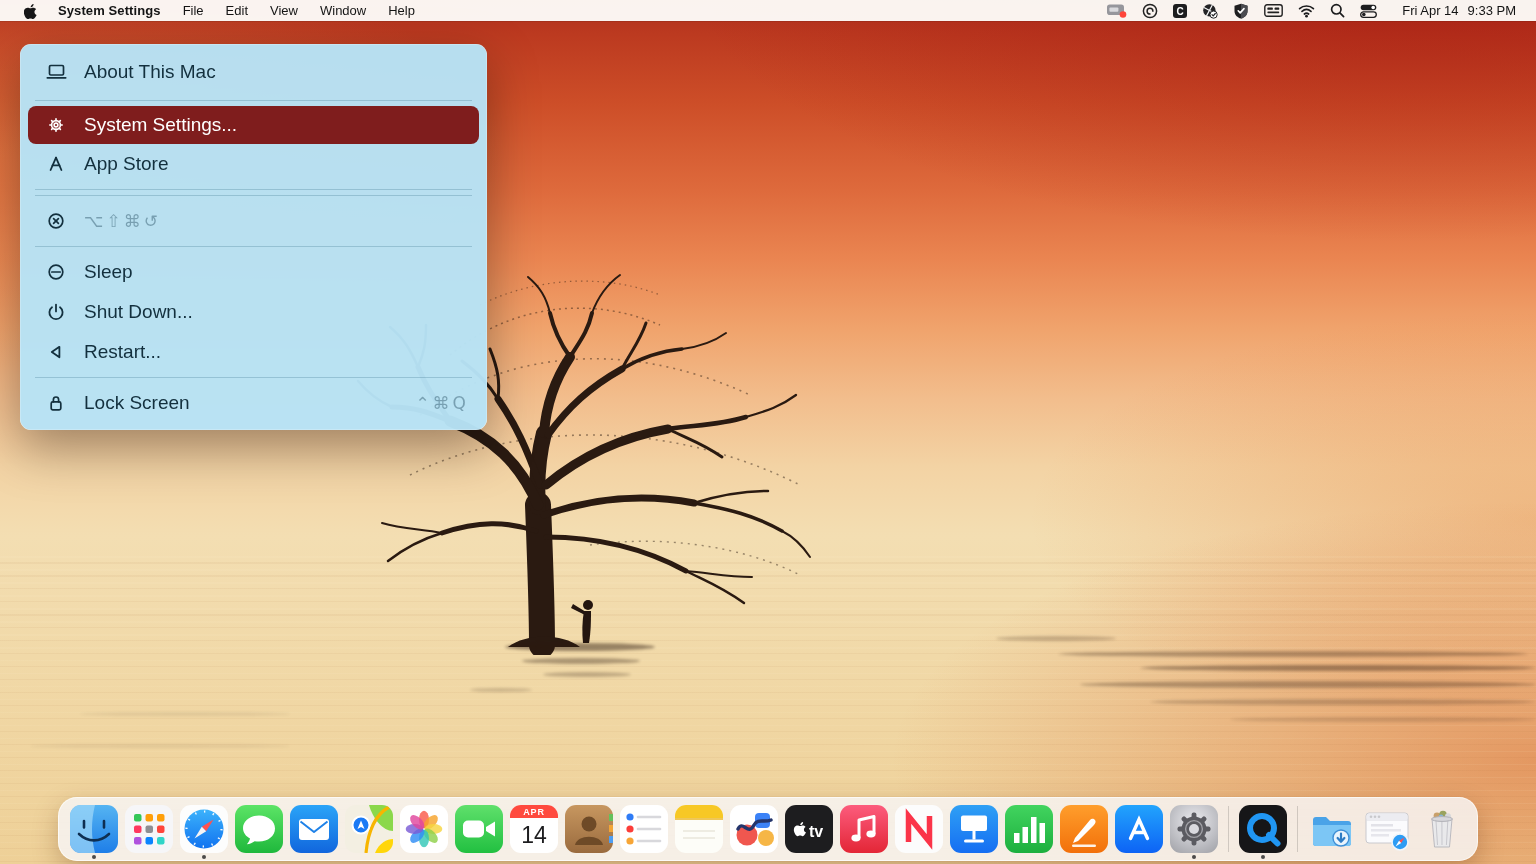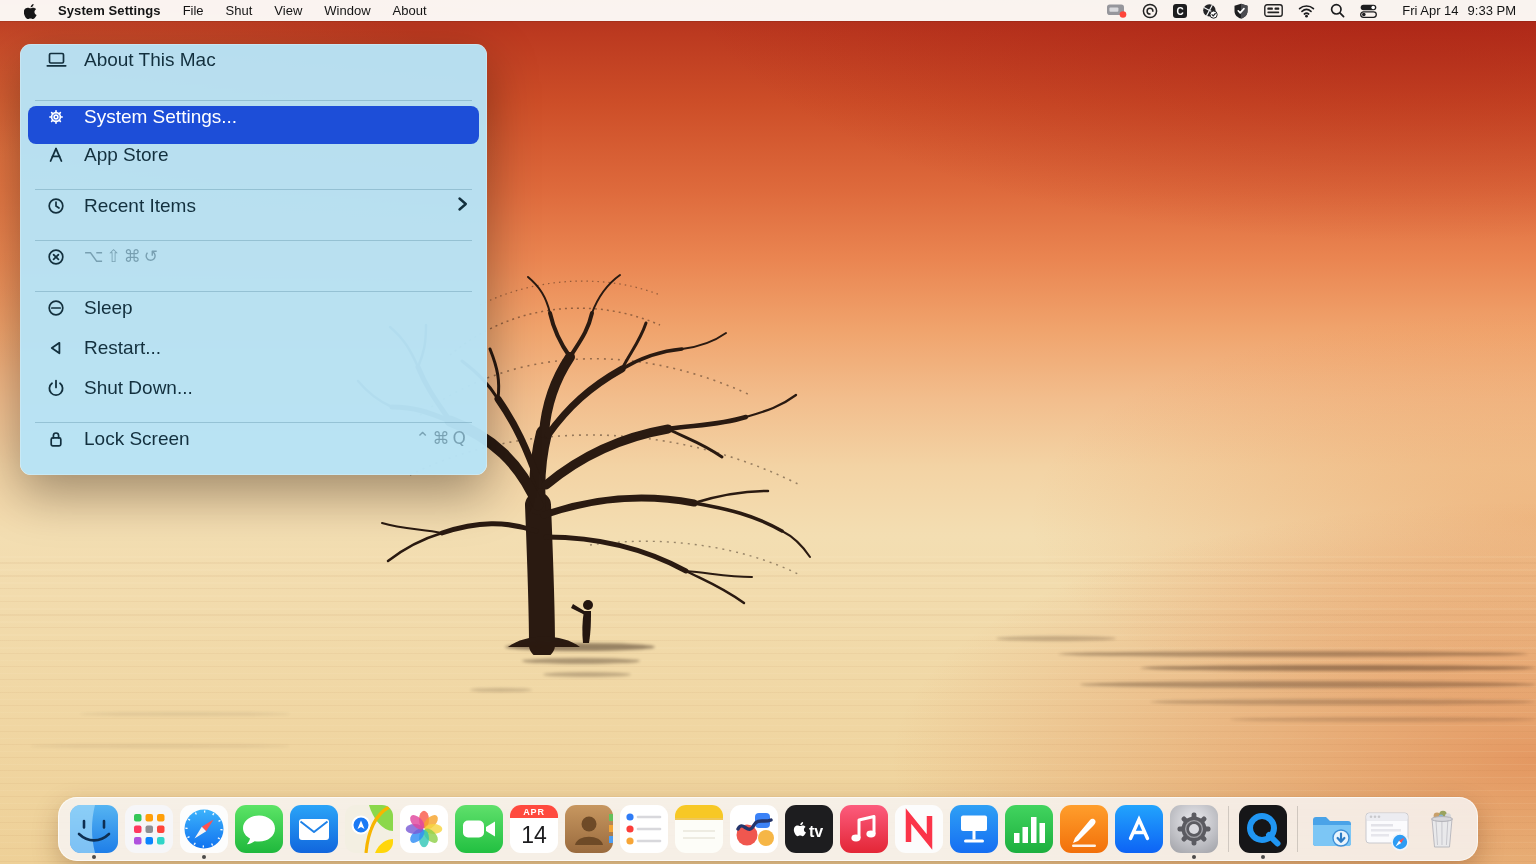--- a/index.html
+++ b/index.html
@@ -26,27 +26,27 @@
   .mb-app{font-weight:700;padding:0 11px;letter-spacing:.1px;}
   .mb-menu{padding:0 11px;}
   .mb-right{gap:15px;}
   .status-icon{display:flex;align-items:center;}
   .mb-clock{display:flex;gap:9px;margin-left:10px;}
 
   
   .apple-menu{position:absolute;left:20px;top:44px;width:467px;background:rgba(183,227,246,.97);
     border-radius:11px;padding:5px 0 7px;box-shadow:0 18px 50px rgba(0,0,0,.35), inset 0 0 0 .5px rgba(255,255,255,.45);
     color:#13303e;z-index:4;}
-  .mi{display:flex;align-items:flex-start;height:40px;padding:0 18px 0 24px;font-size:19px;}
+  .mi{display:flex;align-items:center;height:40px;padding:0 18px 0 24px;font-size:19px;}
   .mi.about{height:46px;}
   .mi .ic{width:24px;display:flex;justify-content:center;align-items:center;margin-right:16px;flex:none;}
   .mi .lbl{flex:1;white-space:nowrap;}
   .mi .sc{font-family:"DejaVu Sans","Liberation Sans",sans-serif;color:rgba(23,62,82,.40);font-size:17px;letter-spacing:3px;}
   .mi .sub{display:flex;align-items:center;}
-  .mi.hl{background:#1d4ed8;margin:0 8px;padding:0 10px 0 16px;border-radius:8px;color:#fff;height:38px;}
+  .mi.hl{background:#7f1d1d;margin:0 8px;padding:0 10px 0 16px;border-radius:8px;color:#fff;height:38px;}
   .msep{height:1px;background:rgba(25,80,110,.22);margin:5px 15px;}
 
   
   .dock{position:absolute;left:50%;transform:translateX(-50%);bottom:3px;height:62px;
     background:rgba(247,245,243,.85);border:.5px solid rgba(255,255,255,.65);border-radius:19px;
     display:flex;align-items:center;gap:7px;padding:0 11px;box-shadow:0 10px 26px rgba(90,40,10,.28);z-index:5;}
   .ditem{position:relative;width:48px;height:48px;flex:none;}
   .di{width:48px;height:48px;border-radius:11px;overflow:hidden;display:flex;align-items:center;justify-content:center;}
   .di.plain{border-radius:0;overflow:visible;}
   .dot{position:absolute;left:50%;transform:translateX(-50%);bottom:-6px;width:4px;height:4px;border-radius:50%;background:rgba(45,45,45,.85);}
@@ -132,24 +132,24 @@
   <div class="menubar">
     <div class="mb-left">
       <span class="mb-apple">
         <svg width="13" height="16" viewBox="0 0 13 16">
             <path fill="#161617" d="M9.6 1.0c.1.85-.27 1.7-.78 2.3-.52.62-1.38 1.1-2.2 1.03-.1-.82.32-1.67.82-2.2.55-.6 1.48-1.06 2.16-1.13zM12.6 11.9c-.35.82-.52 1.18-.97 1.9-.63.98-1.52 2.2-2.62 2.2-.98.01-1.23-.63-2.56-.62-1.33.01-1.6.64-2.58.63-1.1-.01-1.94-1.1-2.57-2.08C-.4 11.3-.58 8.2.5 6.55c.77-1.17 1.98-1.86 3.12-1.86 1.16 0 1.89.64 2.85.64.93 0 1.5-.64 2.84-.64 1.01 0 2.08.55 2.84 1.5-2.5 1.37-2.09 4.93.45 5.71z"></path>
           </svg>
       </span>
       <span class="mb-app">System Settings</span>
       <span id="mb-menus" style="display:flex;">
           <span class="mb-menu">File</span>
-          <span class="mb-menu">Shut</span>
+          <span class="mb-menu">Edit</span>
           <span class="mb-menu">View</span>
           <span class="mb-menu">Window</span>
-          <span class="mb-menu">About</span>
+          <span class="mb-menu">Help</span>
         </span>
     </div>
     <div class="mb-right">
       <span id="mb-status" style="display:flex;align-items:center;gap:15px;">
           <span class="status-icon">
             <svg width="21" height="15" viewBox="0 0 21 15">
               <rect x="1" y="1.5" width="17" height="10.5" rx="2.8" fill="#96969c"></rect>
               <rect x="3.4" y="4.6" width="9" height="4.2" rx="1" fill="#d9d9dd"></rect>
               <circle cx="17" cy="11.5" r="3.3" fill="#ff453a"></circle>
             </svg>
@@ -264,36 +264,20 @@
             <g fill="none" stroke="currentColor" stroke-width="1.8" stroke-linecap="round">
               <path d="M11 4.6 L5.6 17"></path>
               <path d="M11 4.6 L16.4 17"></path>
               <path d="M7.5 12.4 H14.5"></path>
             </g>
           </svg>
         </span>
         <span class="lbl">App Store</span>
       </div>
       <div class="msep"></div>
-      <div class="mi">
-        <span class="ic">
-          <svg width="22" height="22" viewBox="0 0 22 22">
-            <g fill="none" stroke="currentColor" stroke-width="1.7" stroke-linecap="round">
-              <circle cx="11" cy="11" r="6.8"></circle>
-              <path d="M11 7 V11 L14 13"></path>
-            </g>
-          </svg>
-        </span>
-        <span class="lbl">Recent Items</span>
-        <span class="sub">
-          <svg width="13" height="18" viewBox="0 0 13 18">
-            <path d="M3.5 3.5 L9.8 9 L3.5 14.5" fill="none" stroke="currentColor" stroke-width="2.4" stroke-linecap="round" stroke-linejoin="round"></path>
-          </svg>
-        </span>
-      </div>
       <div class="msep"></div>
       <div class="mi">
         <span class="ic">
           <svg width="22" height="22" viewBox="0 0 22 22">
             <g fill="none" stroke="currentColor" stroke-width="1.7" stroke-linecap="round">
               <circle cx="11" cy="11" r="6.8"></circle>
               <path d="M8.6 8.6 L13.4 13.4"></path>
               <path d="M13.4 8.6 L8.6 13.4"></path>
             </g>
           </svg>
@@ -308,35 +292,35 @@
               <circle cx="11" cy="11" r="6.8"></circle>
               <path d="M6.8 11 H15.2"></path>
             </g>
           </svg>
         </span>
         <span class="lbl">Sleep</span>
       </div>
       <div class="mi">
         <span class="ic">
           <svg width="22" height="22" viewBox="0 0 22 22">
-            <path d="M14.4 5.8 L6.8 11 L14.4 16.2 Z" fill="none" stroke="currentColor" stroke-width="1.8" stroke-linejoin="round"></path>
-          </svg>
-        </span>
-        <span class="lbl">Restart...</span>
-      </div>
-      <div class="mi">
-        <span class="ic">
-          <svg width="22" height="22" viewBox="0 0 22 22">
             <g fill="none" stroke="currentColor" stroke-width="1.8" stroke-linecap="round">
               <path d="M11 3.6 V10.4"></path>
               <path d="M7 6.3 A6.6 6.6 0 1 0 15 6.3"></path>
             </g>
           </svg>
         </span>
         <span class="lbl">Shut Down...</span>
+      </div>
+      <div class="mi">
+        <span class="ic">
+          <svg width="22" height="22" viewBox="0 0 22 22">
+            <path d="M14.4 5.8 L6.8 11 L14.4 16.2 Z" fill="none" stroke="currentColor" stroke-width="1.8" stroke-linejoin="round"></path>
+          </svg>
+        </span>
+        <span class="lbl">Restart...</span>
       </div>
       <div class="msep"></div>
       <div class="mi">
         <span class="ic">
           <svg width="22" height="22" viewBox="0 0 22 22">
             <g fill="none" stroke="currentColor" stroke-width="1.7" stroke-linecap="round">
               <rect x="6.2" y="9.8" width="9.6" height="8" rx="1.6"></rect>
               <path d="M8.4 9.8 V7.6 a2.6 2.6 0 0 1 5.2 0 V9.8"></path>
             </g>
           </svg>

